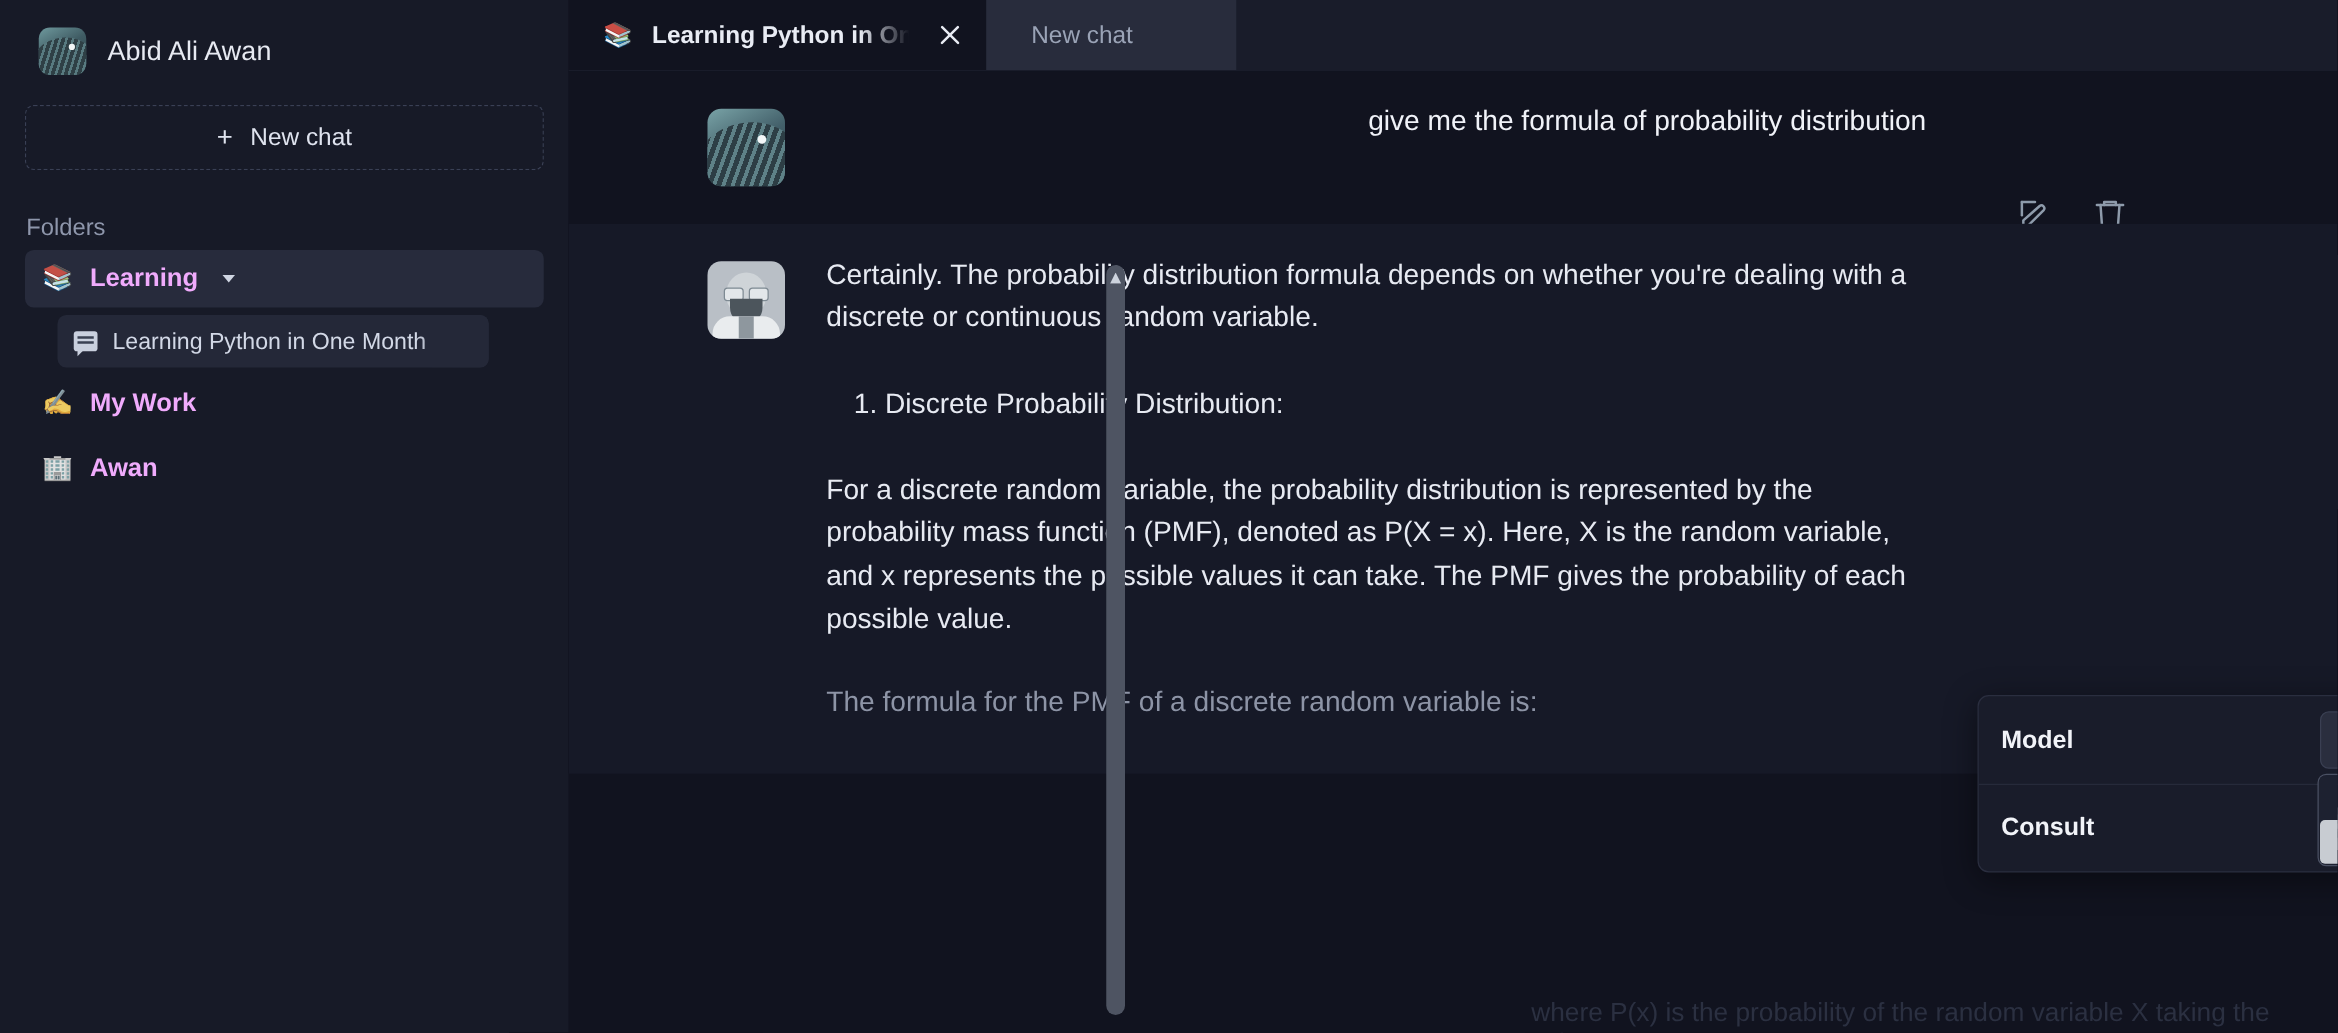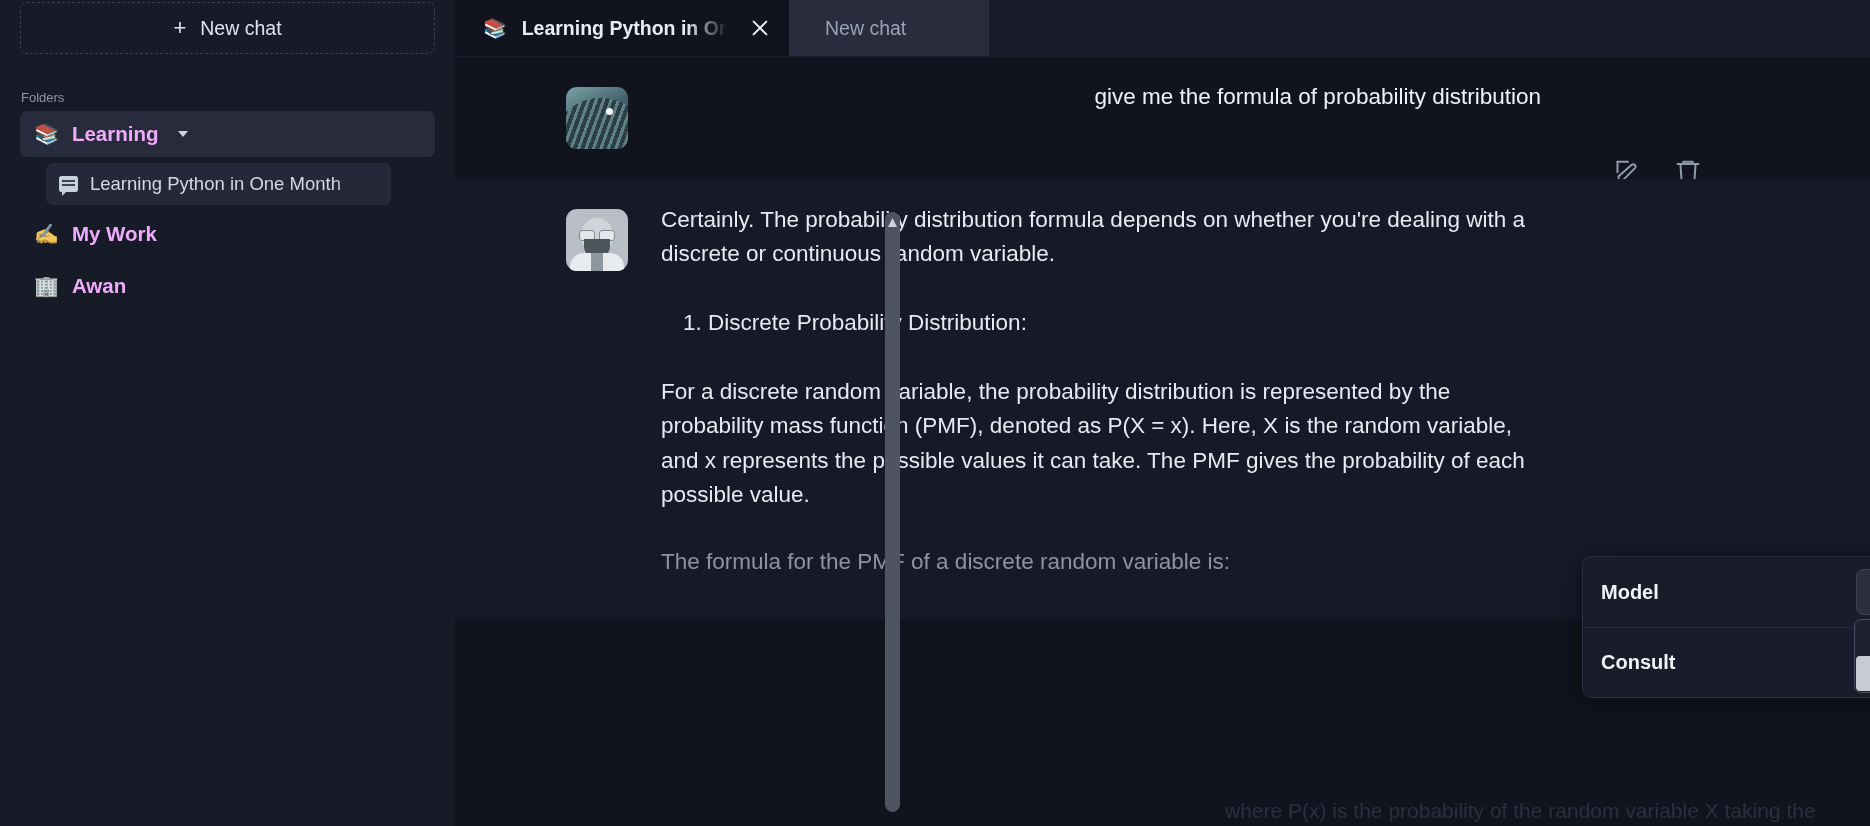--- a/index.html
+++ b/index.html
@@ -45,21 +45,21 @@
   .new-chat-btn {
     height: 52px; margin: 2px 0 0 0;
     border: 1px dashed #3a4055; border-radius: 7px;
     display: flex; align-items: center; justify-content: center; gap: 14px;
     color: #dfe3ee; font-size: 19.5px; cursor: pointer;
     background: transparent;
   }
   .new-chat-btn .plus { font-size: 22px; line-height: 1; color: #dfe3ee; font-weight: 400; }
 
   .section-label {
-    color: #8e96ab; font-size: 13px; margin: 36px 0 6px 1px;
+    color: #8e96ab; font-size: 19px; margin: 36px 0 6px 1px;
   }
 
   .folder-row {
     height: 46px; border-radius: 7px;
     display: flex; align-items: center; gap: 13px;
     padding: 0 14px; cursor: pointer; position: relative;
   }
   .folder-row.active { background: #272b3c; }
   .folder-row .emoji { font-size: 20px; line-height: 1; filter: grayscale(.35); }
   .folder-row .label { color: #f0abfc; font-size: 20.5px; font-weight: 600; }
@@ -262,20 +262,24 @@
     position: absolute; left: 770px; top: 742px; color: #2b3041; font-size: 21px; z-index: 1;
   }
 </style>
 </head>
 <body>
 
 <div id="app">
 
   <aside id="sidebar">
 
+    <div class="user-row">
+      <div class="user-avatar"></div>
+      <div class="user-name">Abid Ali Awan</div>
+    </div>
 
     <div class="new-chat-btn">
       <span class="plus">+</span>
       <span>New chat</span>
     </div>
 
     <div class="section-label">Folders</div>
 
     <div class="folders-wrap">
 

